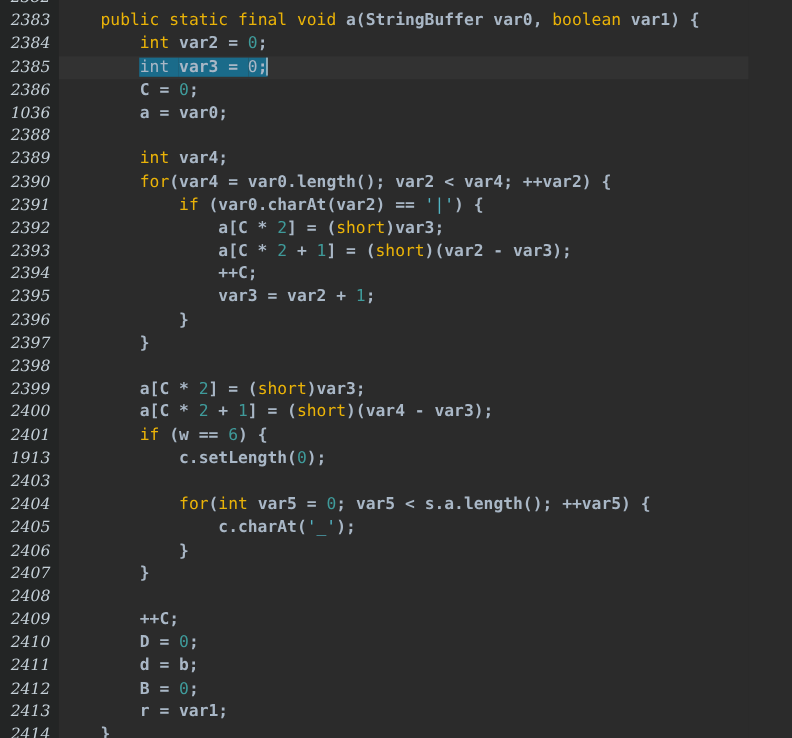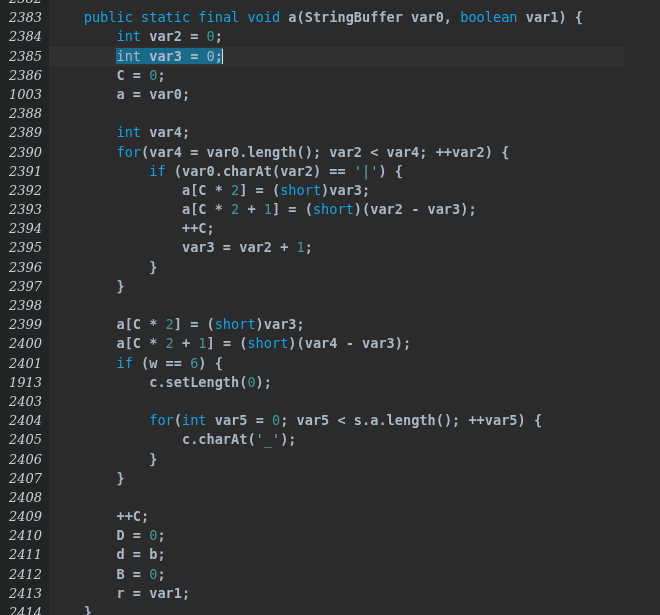--- a/index.html
+++ b/index.html
@@ -71,21 +71,21 @@
     font-size: 13.6px;
     color: #a9b7c6;
     position: relative;
     padding-left: 2px;
   }
   .cline.current {
     background: #323232;
   }
 
   
-  .t-kw   { color: #0ea5e9; }
+  .t-kw   { color: #eab308; }
   .t-num  { color: #3f9a9a; }
   .t-str  { color: #52b5c4; }
   .t-txt  { color: #a9b7c6; font-weight: bold; }
 
   
   .sel {
     background: #1a6b8a;
     color: #a9b7c6;
     box-shadow: 0 0 0 0 transparent;
   }
@@ -104,21 +104,21 @@
 
 <div id="editor">
 
   <div id="gutter">
     <div id="gutter-inner">
         <div class="lnum">2382</div>
         <div class="lnum">2383</div>
         <div class="lnum">2384</div>
         <div class="lnum">2385</div>
         <div class="lnum">2386</div>
-        <div class="lnum">1003</div>
+        <div class="lnum">1036</div>
         <div class="lnum">2388</div>
         <div class="lnum">2389</div>
         <div class="lnum">2390</div>
         <div class="lnum">2391</div>
         <div class="lnum">2392</div>
         <div class="lnum">2393</div>
         <div class="lnum">2394</div>
         <div class="lnum">2395</div>
         <div class="lnum">2396</div>
         <div class="lnum">2397</div>

